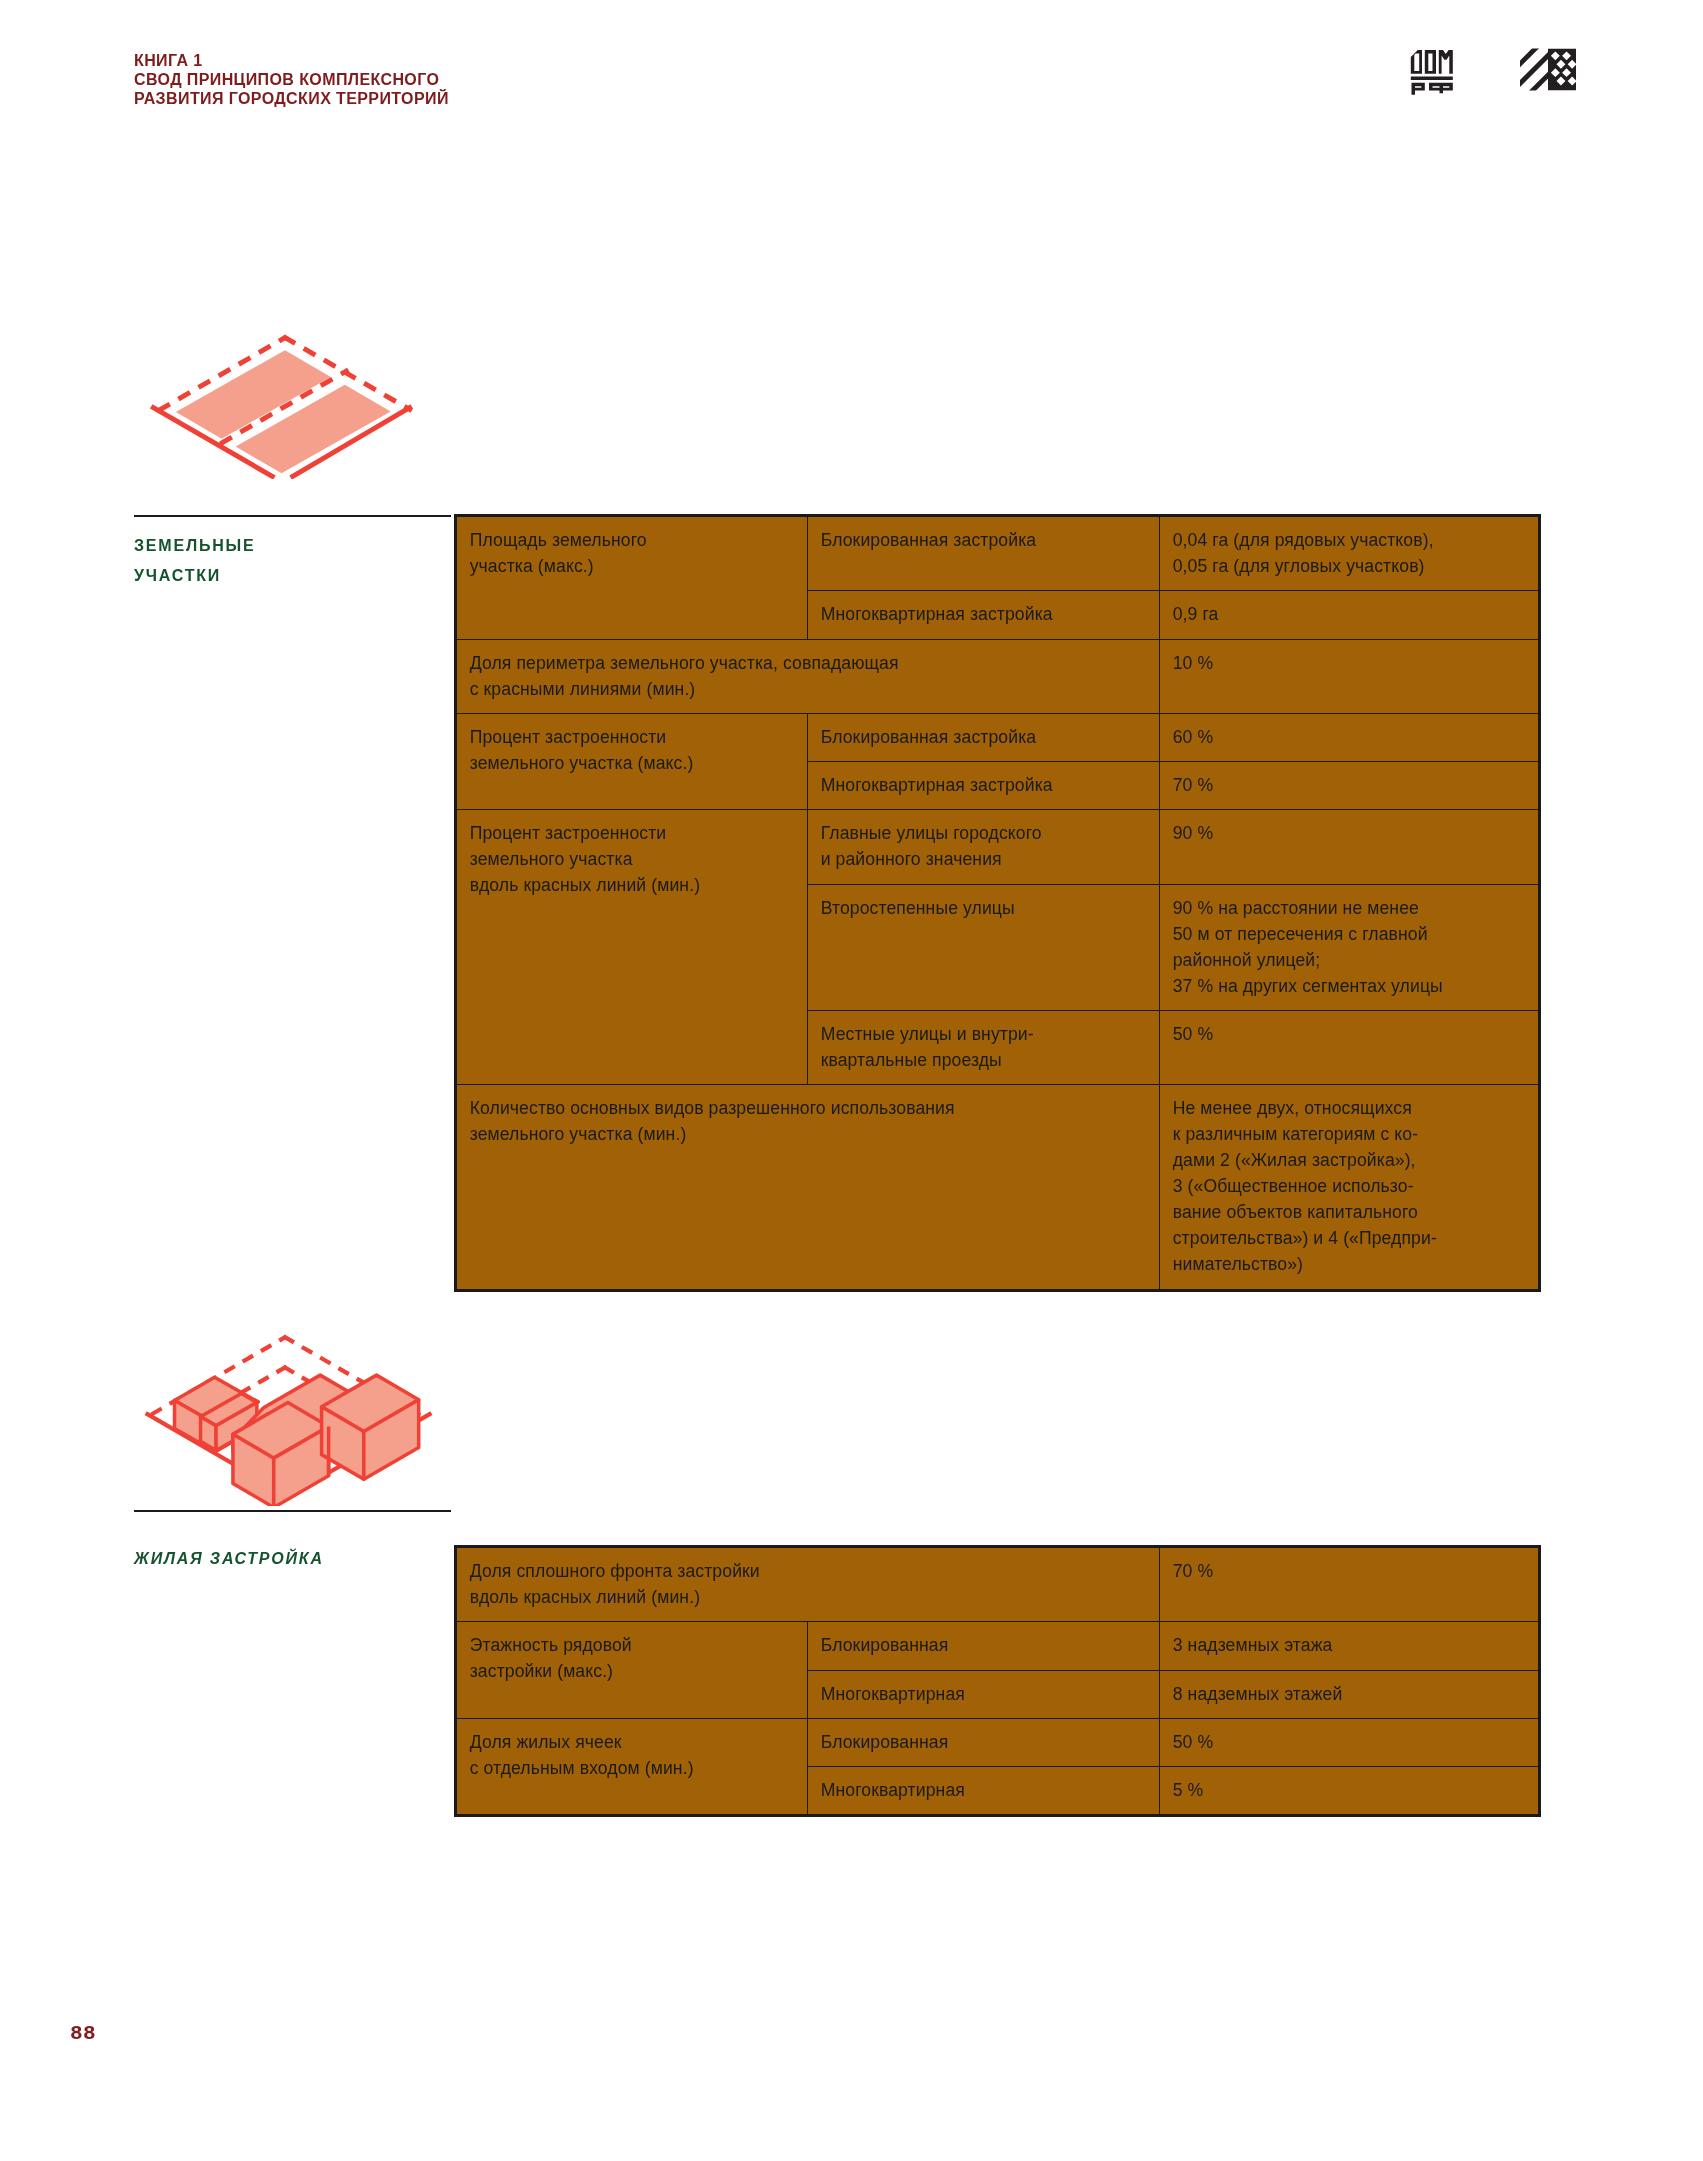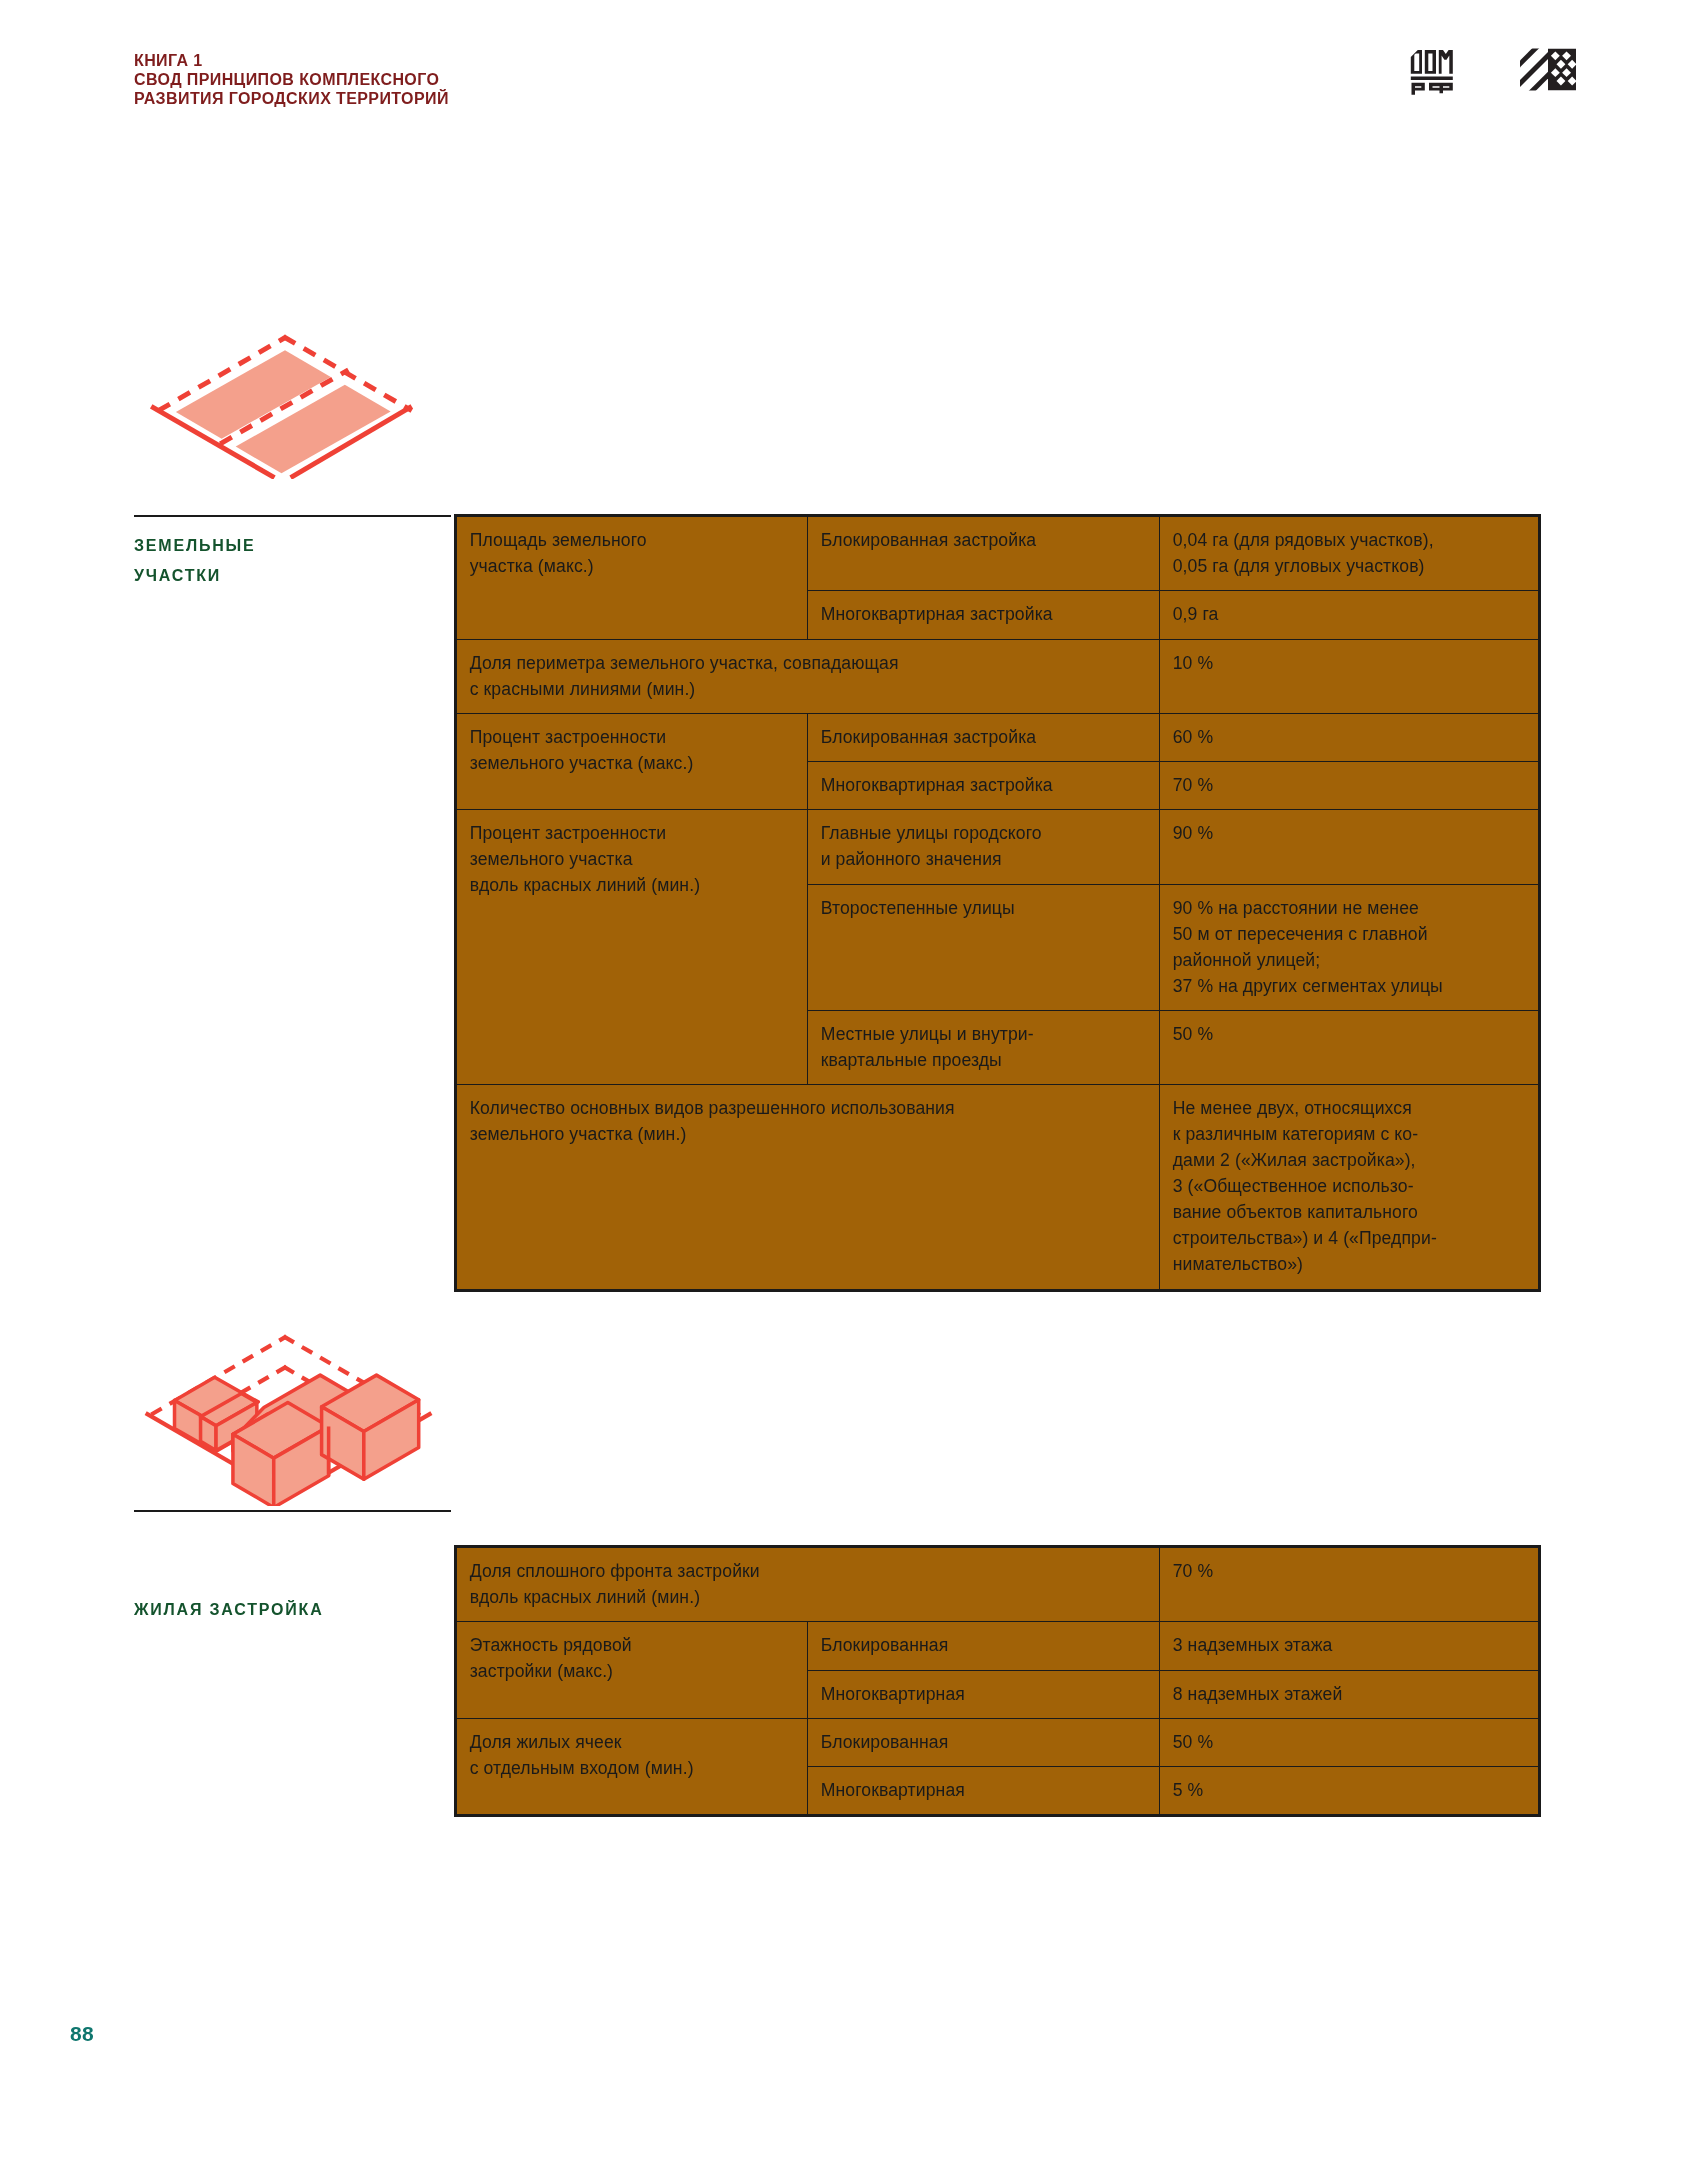--- a/index.html
+++ b/index.html
@@ -47,21 +47,21 @@
   }
   .tbl tr:first-child td{border-top:none;}
   .tbl tr:last-child td{border-bottom:none;}
   .tbl td:first-child{border-left:none;}
   .tbl td:last-child{border-right:none;}
   .cellline{display:block;white-space:pre;}
 
   
   .pageno{
     position:absolute;left:70px;top:2022px;
-    font-size:21px;font-weight:700;color:#0f766e;letter-spacing:0.4px;
+    font-size:21px;font-weight:700;color:#7f1d1d;letter-spacing:0.4px;font-family:Liberation Mono, monospace;
   }
 </style>
 </head>
 <body>
 
 <div class="page">
 
   <div class="header">
     <div class="line">КНИГА 1</div>
     <div class="line">СВОД ПРИНЦИПОВ КОМПЛЕКСНОГО</div>
@@ -306,21 +306,21 @@
         <polygon points="332,164 332,232 410,187 410,119" fill="#F4A08C"></polygon>
       </g>
 
       <g stroke="#EF4136" stroke-width="5" fill="none">
         <line x1="282" y1="157" x2="282" y2="227"></line>
       </g>
     </svg>
   </div>
 
   <div class="sect-rule" style="left:134px;top:1510px;width:317px;"></div>
-  <div class="sect-label" style="left:134px;top:1595px;">
+  <div class="sect-label" style="left:134px;top:1544px;font-style:italic;">
     <div>ЖИЛАЯ ЗАСТРОЙКА</div>
   </div>
 
   <table class="tbl" style="left:454px;top:1509px;width:1084px;margin-top:36px;">
     <colgroup>
       <col style="width:352px">
         <col style="width:352px">
         <col style="width:380px">
     </colgroup>
     <tbody>

